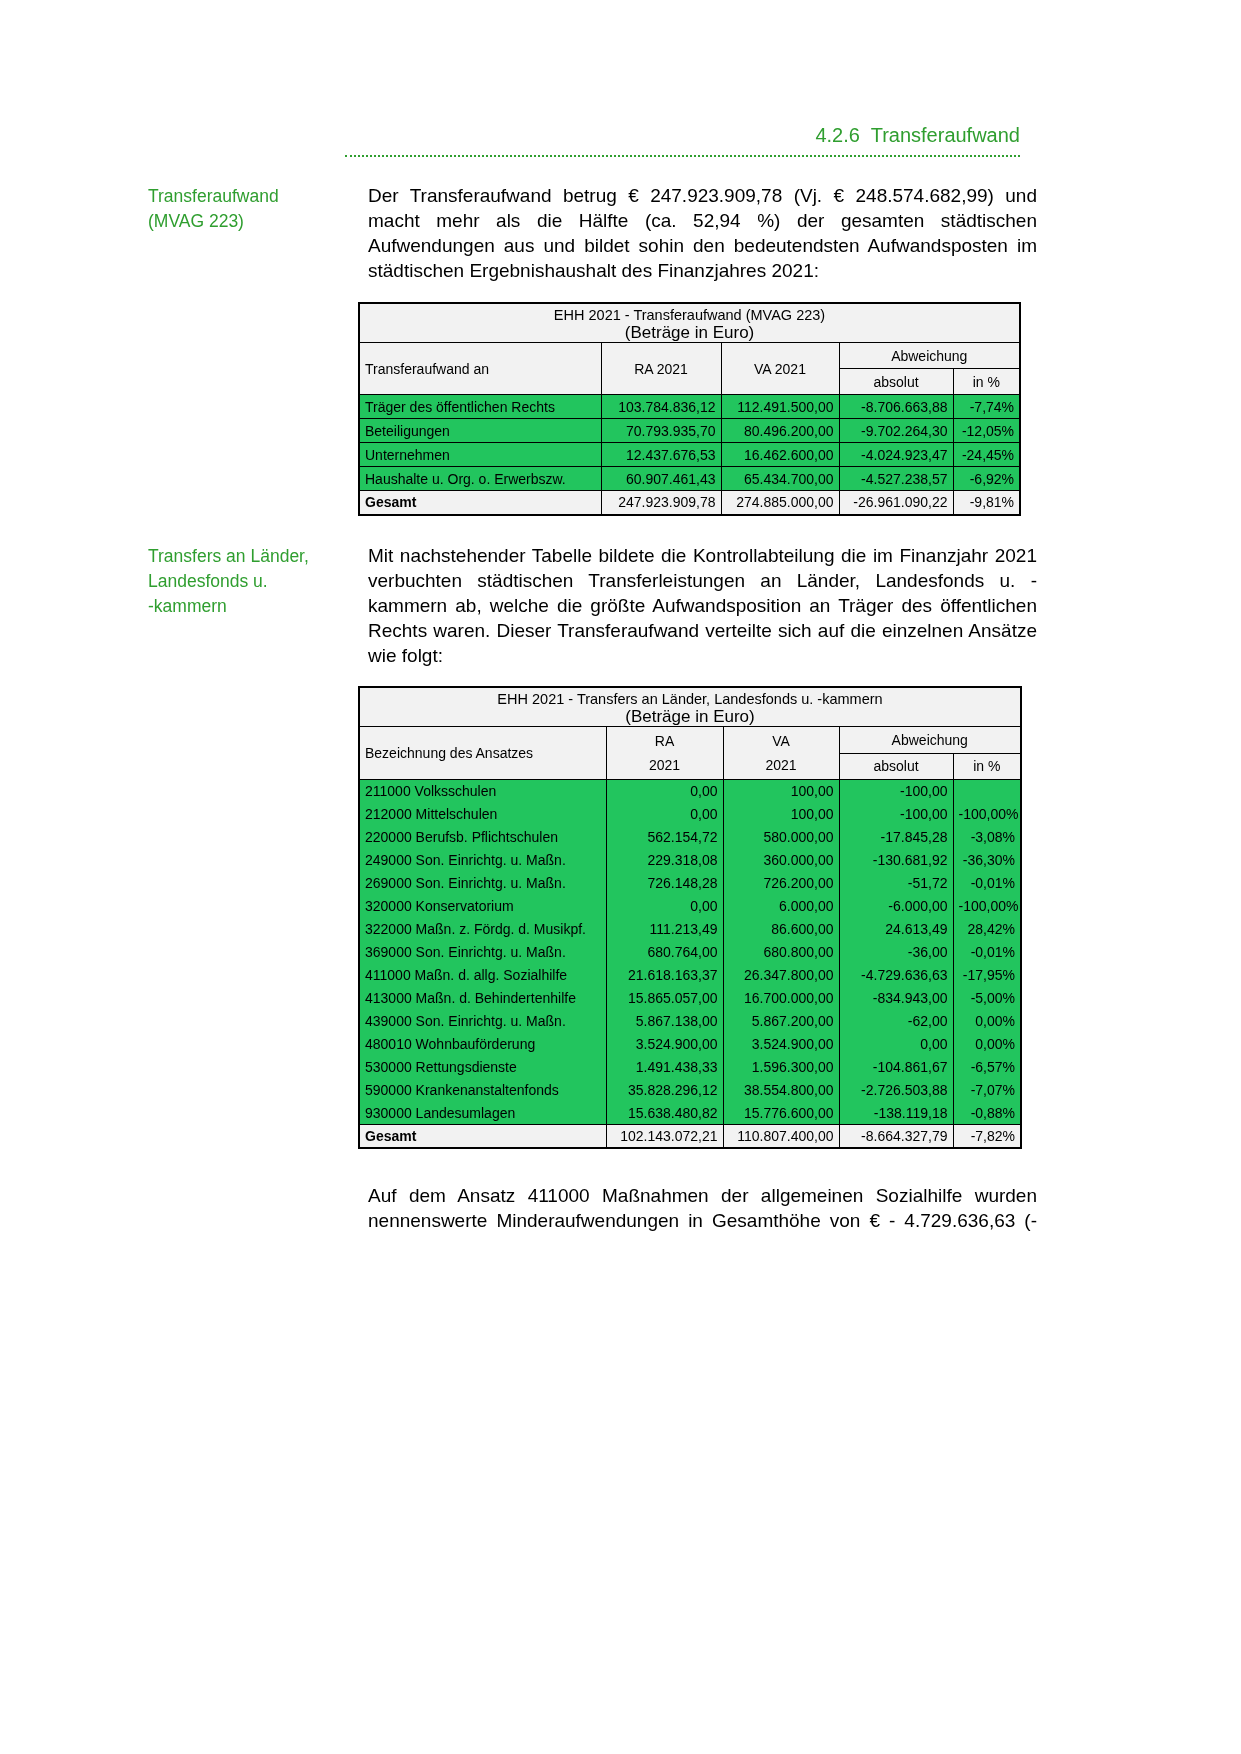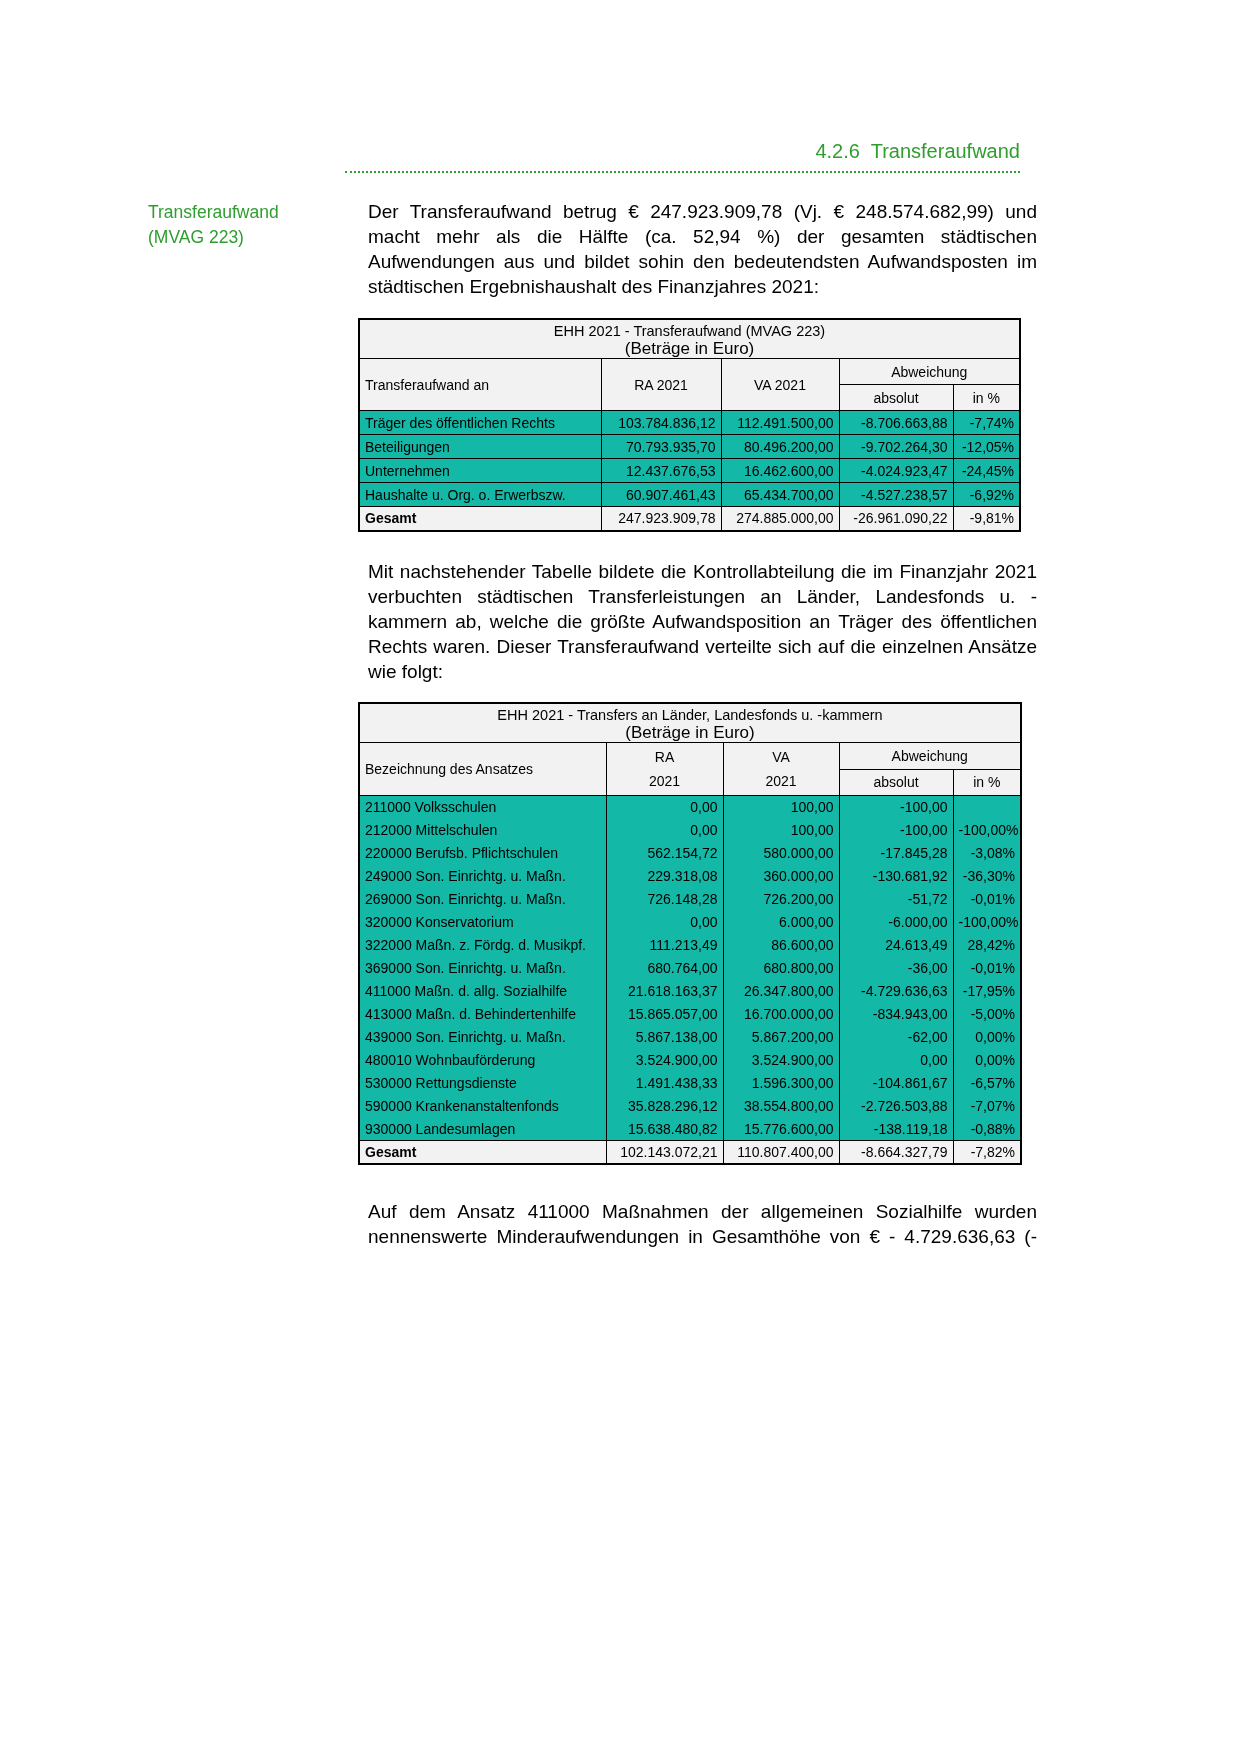--- a/index.html
+++ b/index.html
@@ -1,35 +1,35 @@
 <!DOCTYPE html>
 <html style="--accent: #2f9e2f; --table-head-bg: #f2f2f2; --footer-rule: #444444;"><head>
 <meta charset="utf-8">
 <style>
   html,body{margin:0;padding:0;background:#ffffff;}
   .page{position:relative;width:1241px;height:1236px;background:#fff;
-        font-family:"Liberation Sans","DejaVu Sans",sans-serif;color:#000;overflow:hidden;margin-top:16px;}
+        font-family:"Liberation Sans","DejaVu Sans",sans-serif;color:#000;overflow:hidden;}
 
   .section-heading{position:absolute;left:345px;top:122px;width:675px;text-align:right;
         color:var(--accent);font-size:20px;line-height:26px;padding-bottom:7px;
         border-bottom:2px dotted var(--accent);white-space:pre-wrap;}
 
   .margin-note{position:absolute;left:148px;width:215px;color:var(--accent);
         font-size:17.5px;line-height:25px;white-space:pre-line;}
   .note-1{top:184px}
   .note-2{top:544px}
 
   .para{position:absolute;left:368px;width:669px;font-size:19px;line-height:25px;
         text-align:justify;}
   .para-1{top:183px}
   .para-2{top:543px}
   .para-3{top:1183px}
 
   table.fin{position:absolute;left:358px;border-collapse:collapse;table-layout:fixed;
-        font-size:14px;background:#14b8a6;border:2px solid #000;}
+        font-size:14px;background:#22c55e;border:2px solid #000;}
   .table-1{top:302px;width:661px;}
   .table-2{top:686px;width:662px;}
   table.fin th,table.fin td{border:1px solid #000;font-weight:normal;padding:2px 5px;
         vertical-align:middle;overflow:hidden;white-space:nowrap;}
   table.fin thead th{background:var(--table-head-bg);}
   .tt-cell{text-align:center;padding:5px 4px 4px;}
   .tt-title{font-size:14.5px;line-height:19px;}
   .tt-sub{font-size:17px;line-height:15px;}
   .hdr-row{height:26px;}
   .twoline div{line-height:24px;}
@@ -122,20 +122,23 @@
       <tr class="total">
         <td class="l">Gesamt</td>
         <td class="r">247.923.909,78</td>
         <td class="r">274.885.000,00</td>
         <td class="r">-26.961.090,22</td>
         <td class="r">-9,81%</td>
       </tr>
     </tbody>
   </table>
 
+  <div class="margin-note note-2">Transfers an Länder,
+Landesfonds u.
+-kammern</div>
   <div class="para para-2">Mit nachstehender Tabelle bildete die Kontrollabteilung die im Finanzjahr 2021 verbuchten städtischen Transferleistungen an Länder, Landesfonds u. -kammern ab, welche die größte Aufwandsposition an Träger des öffentlichen Rechts waren. Dieser Transferaufwand verteilte sich auf die einzelnen Ansätze wie folgt:</div>
 
   <table class="fin table-2">
     <colgroup>
       <col style="width:247px">
         <col style="width:117px">
         <col style="width:116px">
         <col style="width:114px">
         <col style="width:68px">
     </colgroup>

